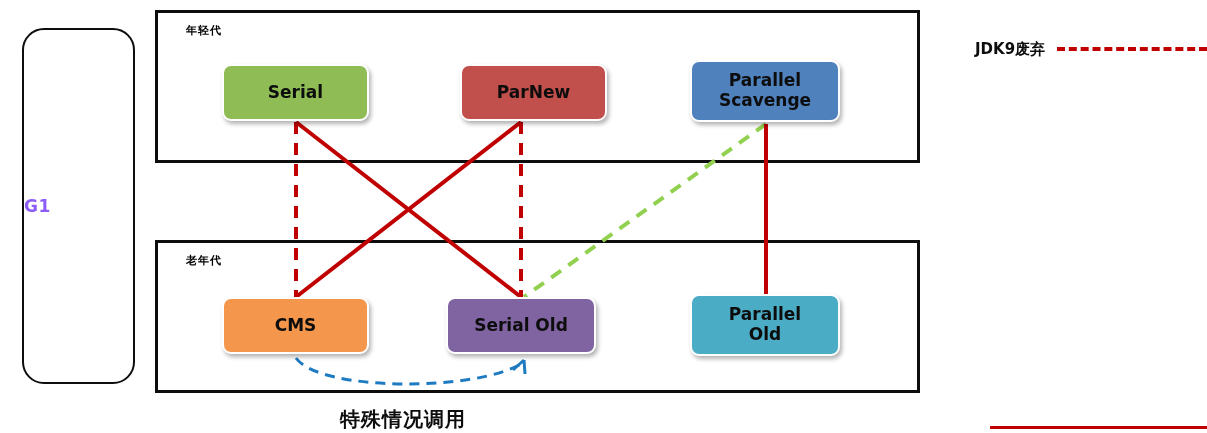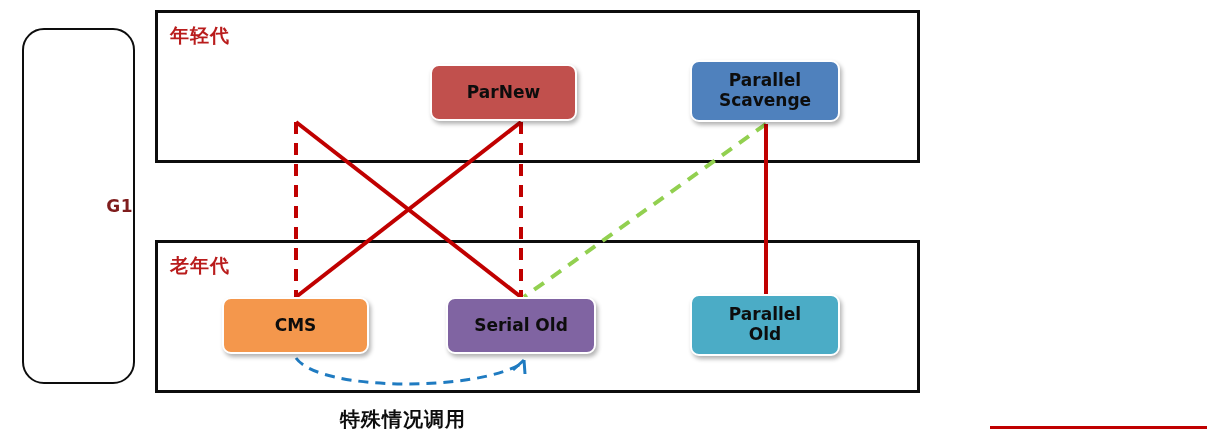--- a/index.html
+++ b/index.html
@@ -29,43 +29,43 @@
     border-radius: 22px;
     background: #ffffff;
     box-sizing: border-box;
   }
   .g1-label {
     position: absolute;
     left: 0;
     right: 0;
     top: 50%;
     transform: translateY(-50%);
-    text-align: right;
+    text-align: left;
     font-size: 17px;
     font-weight: bold;
-    color: #7f1d1d;
+    color: #8b5cf6;
     letter-spacing: 0.5px;
   }
 
   
   .gen-box {
     position: absolute;
     border: 3px solid #0d0d0d;
     background: #ffffff;
     box-sizing: border-box;
   }
   #young-gen-box { left: 155px; top: 10px; width: 765px; height: 153px; }
   #old-gen-box   { left: 155px; top: 240px; width: 765px; height: 153px; }
   .gen-title {
     position: absolute;
-    left: 12px;
+    left: 28px;
     top: 10px;
-    font-size: 19px;
-    font-weight: bold;
-    color: #b91c1c;
+    font-size: 11px;
+    font-weight: bold;
+    color: #000000;
     letter-spacing: 1px;
   }
 
   
   .node {
     position: absolute;
     border-radius: 9px;
     box-sizing: border-box;
     display: flex;
     align-items: center;
@@ -73,21 +73,21 @@
     text-align: center;
     font-size: 17px;
     font-weight: bold;
     color: #0d0d0d;
     line-height: 1.15;
     border: 2px solid #ffffff;
     box-shadow: 2px 3px 4px rgba(0,0,0,0.30);
     z-index: 6;
   }
   #node-serial            { left: 222px; top: 64px;  width: 147px; height: 57px; background: #8FBC55; }
-  #node-parnew            { left: 430px; top: 64px;  width: 147px; height: 57px; background: #C1504D; }
+  #node-parnew            { left: 460px; top: 64px;  width: 147px; height: 57px; background: #C1504D; }
   #node-parallel-scavenge { left: 690px; top: 60px;  width: 150px; height: 62px; background: #4F81BD; }
   #node-cms               { left: 222px; top: 297px; width: 147px; height: 57px; background: #F4974C; }
   #node-serial-old        { left: 446px; top: 297px; width: 150px; height: 57px; background: #8064A2; }
   #node-parallel-old      { left: 690px; top: 294px; width: 150px; height: 62px; background: #4BACC6; }
 
   
   #connectors {
     position: absolute;
     left: 0;
     top: 0;
@@ -174,20 +174,23 @@
     <line x1="521" y1="122" x2="521" y2="297" stroke="#C00000" stroke-width="4" stroke-dasharray="12,9"></line>
 
     <line x1="766" y1="124" x2="524" y2="297" stroke="#92D050" stroke-width="4" stroke-dasharray="12,9"></line>
 
     <line x1="766" y1="124" x2="766" y2="294" stroke="#C00000" stroke-width="4"></line>
 
     <path d="M 296 358 C 320 392, 480 392, 524 362" fill="none" stroke="#1F7BC1" stroke-width="3" stroke-dasharray="10,7"></path>
     <path d="M 524 360 L 513 370 M 524 360 L 525 374" fill="none" stroke="#1F7BC1" stroke-width="3"></path>
   </svg>
 
+  <div class="node" id="node-serial" style="background: rgb(143, 188, 85);">
+    <span>Serial</span>
+  </div>
 
   <div class="node" id="node-parnew" style="background: rgb(193, 80, 77);">
     <span>ParNew</span>
   </div>
 
   <div class="node" id="node-parallel-scavenge" style="background: rgb(79, 129, 189);">
     <span>
       <span>Parallel</span><br>
       <span>Scavenge</span>
     </span>
@@ -204,17 +207,21 @@
   <div class="node" id="node-parallel-old" style="background: rgb(75, 172, 198);">
     <span>
       <span>Parallel</span><br>
       <span>Old</span>
     </span>
   </div>
 
   <div class="caption">特殊情况调用</div>
 
   <div id="legend">
+    <div class="legend-row">
+      <span class="legend-text">JDK9废弃</span>
+      <span class="legend-line" id="legend-line-jdk9" style="border-top-color: rgb(192, 0, 0);"></span>
+    </div>
   </div>
 
   <div id="bottom-rule" style="border-top-color: rgb(192, 0, 0);"></div>
 
 </div>
 
 </body></html>

